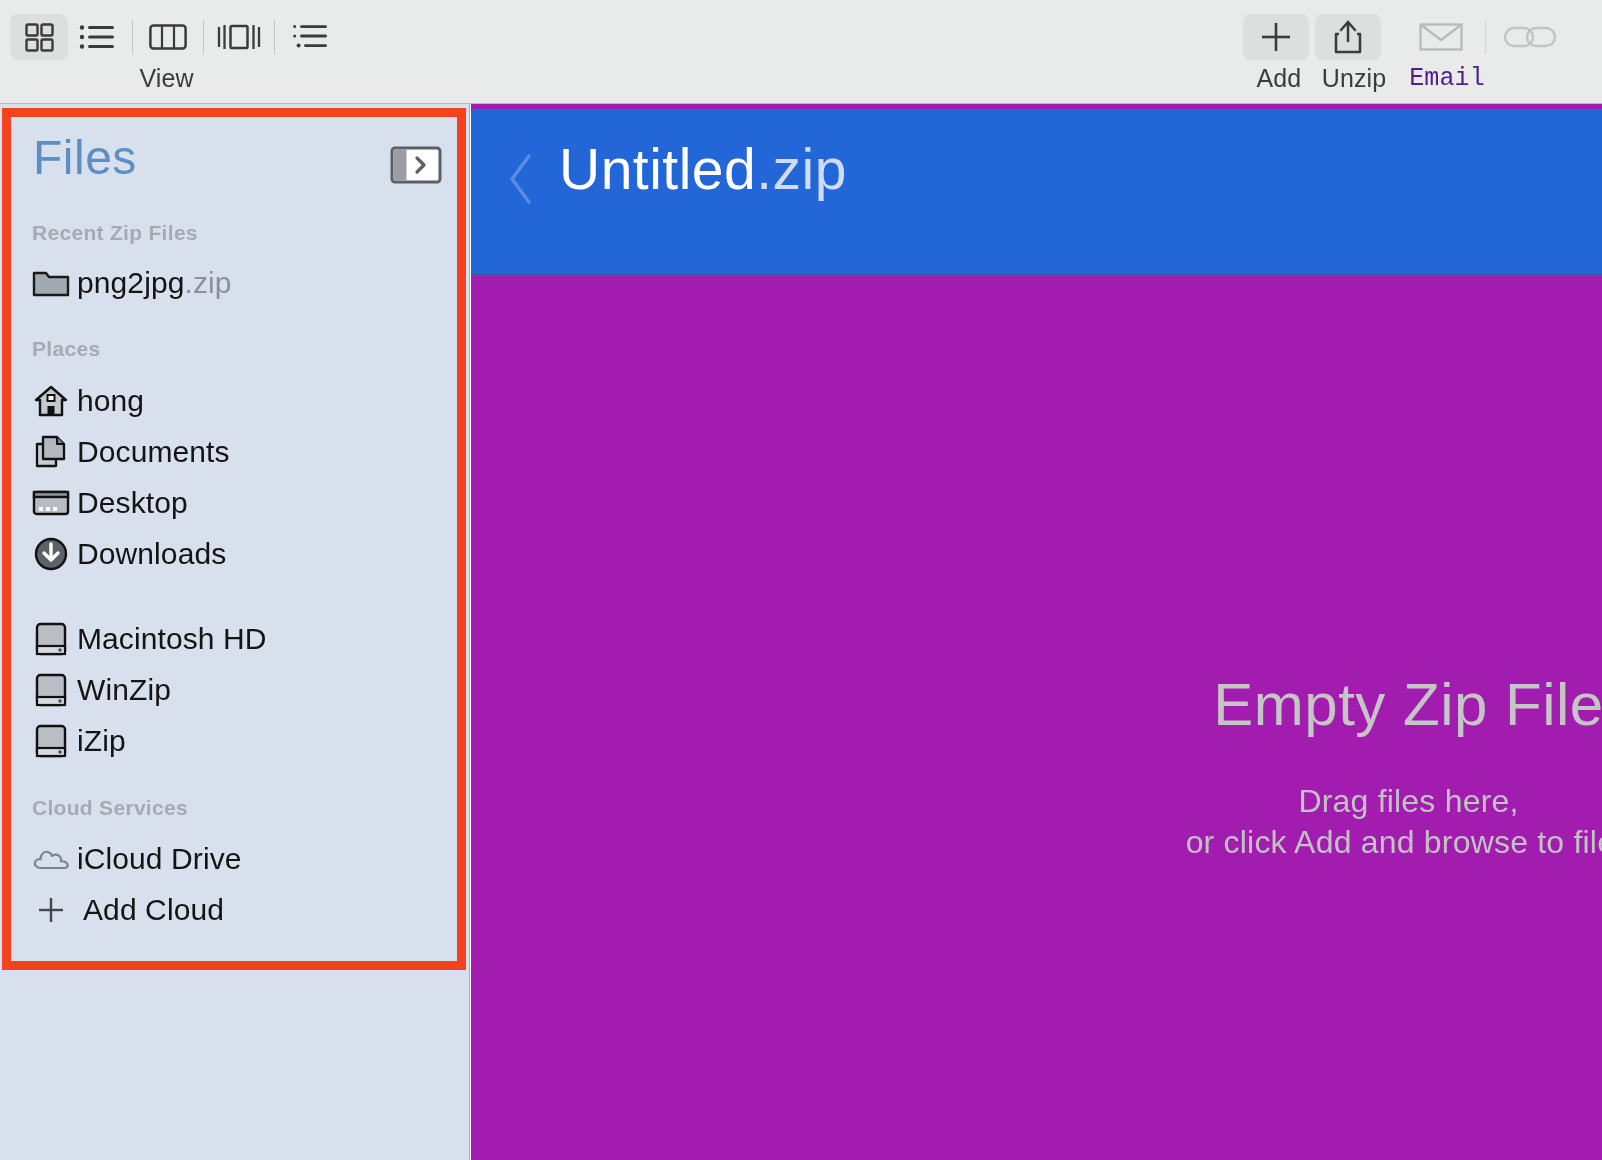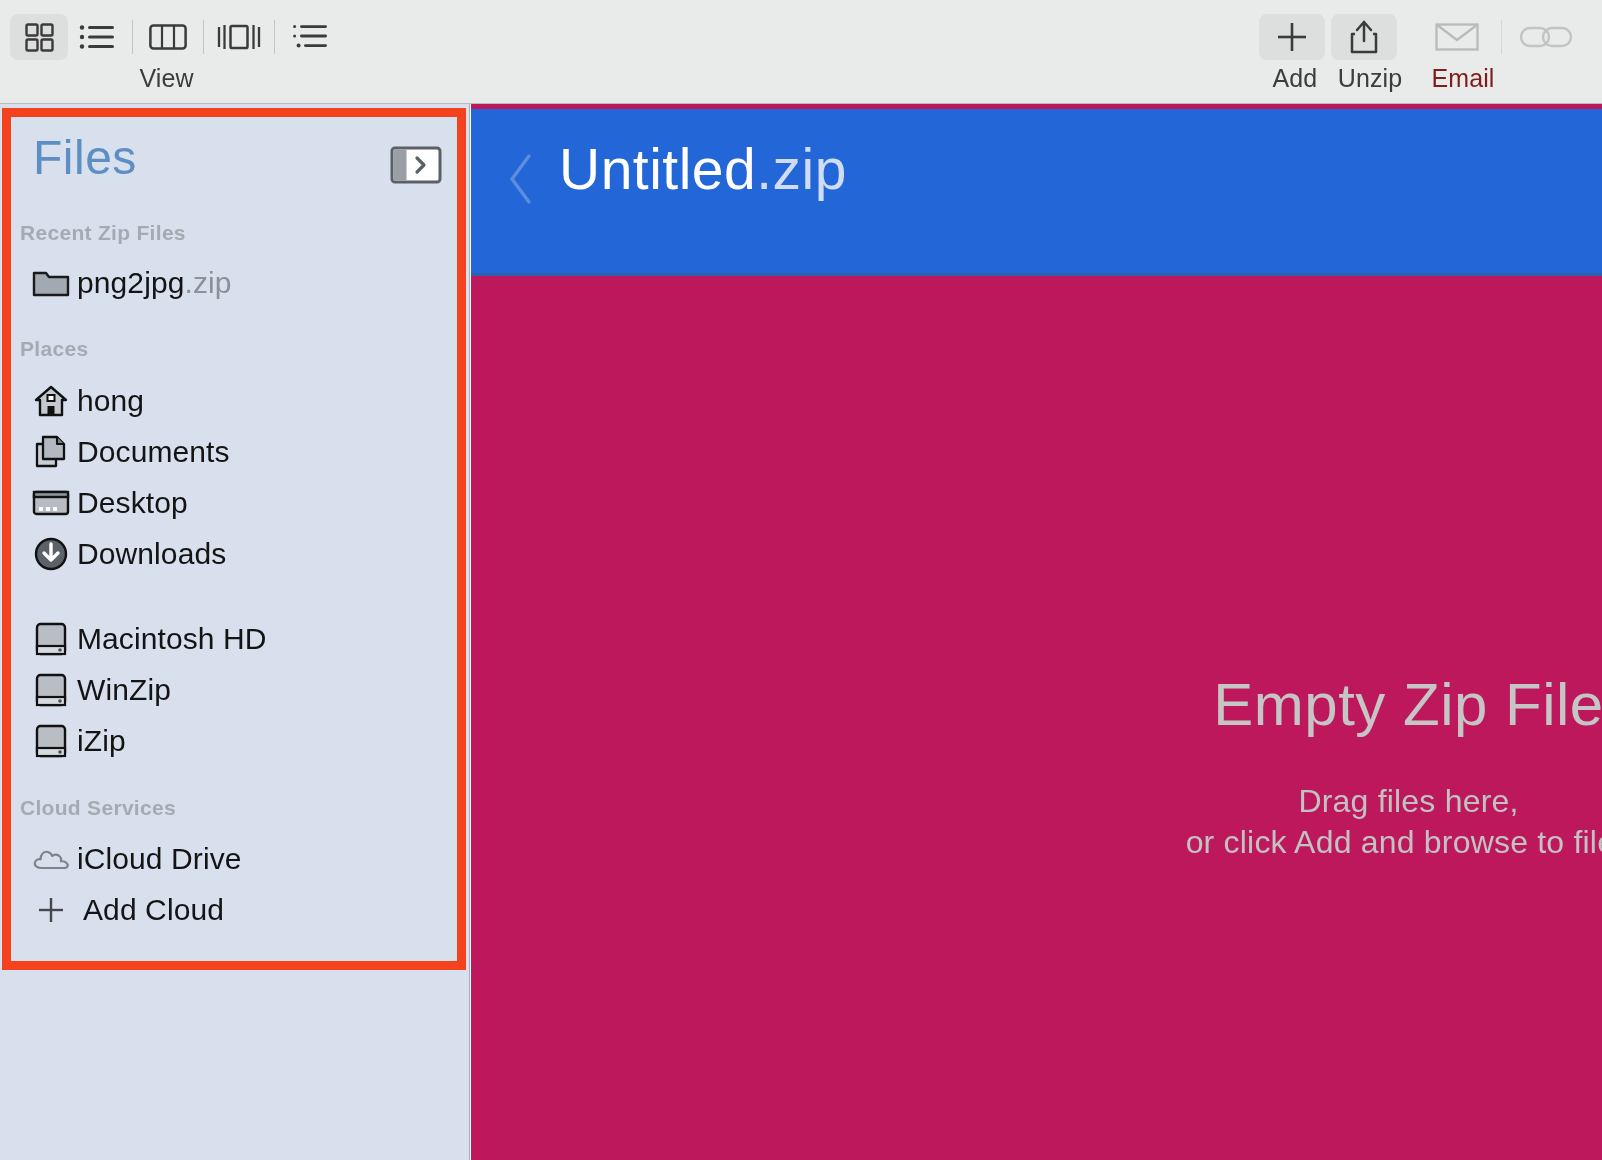--- a/index.html
+++ b/index.html
@@ -67,21 +67,21 @@
     align-items: flex-start;
     height: 32px;
   }
   .tb-label {
     font-size: 25px;
     color: #3c3c3c;
     text-align: center;
     letter-spacing: 0.1px;
     white-space: nowrap;
   }
-  .tb-label.dim { color: #7f1d1d; }
+  .tb-label.dim { color: #4c1d95; font-family: Liberation Mono, monospace; }
 
   
   .ico { display: block; }
 
   
   .sidebar {
     position: absolute;
     left: 0;
     top: 104px;
     width: 470px;
@@ -118,21 +118,21 @@
     top: 42px;
     width: 52px;
     height: 38px;
   }
 
   .sb-section-title {
     font-size: 21px;
     font-weight: bold;
     color: #a5aab3;
     letter-spacing: 0.3px;
-    padding-left: 20px;
+    padding-left: 32px;
     line-height: 1;
   }
   .sb-list { margin: 0; padding: 0; list-style: none; }
   .sb-item {
     display: flex;
     align-items: center;
     height: 51px;
     padding-left: 31px;
     box-sizing: border-box;
     text-align: right;
@@ -155,21 +155,21 @@
   }
   .sb-item-ext { color: #8c9099; }
 
   
   .main {
     position: absolute;
     left: 471px;
     top: 104px;
     right: 0;
     bottom: 0;
-    background: #be185d;
+    background: #a21caf;
     overflow: hidden;
   }
   .main-header {
     position: absolute;
     left: 0; top: 5px;
     width: 1131px;
     height: 167px;
     background: #2266d8;
     border-bottom: 3px solid #2f5ead;
     box-sizing: border-box;
@@ -336,21 +336,21 @@
         <div class="tb-sep" style="background:#d3d4d5;"></div>
 
         <div class="tb-btn" style="width:76px;">
           <svg class="ico" width="54" height="28" viewBox="0 0 54 28">
             <rect x="2" y="5" width="28" height="18" rx="9" fill="none" stroke="#c2c3c4" stroke-width="2.4"></rect>
             <rect x="24" y="5" width="28" height="18" rx="9" fill="none" stroke="#c2c3c4" stroke-width="2.4"></rect>
           </svg>
         </div>
       </div>
 
-      <div class="tb-labels" style="padding-right:12px;">
+      <div class="tb-labels" style="padding-right:28px;">
         <div class="tb-label" style="width:72px;margin-right:6px;">Add</div>
         <div class="tb-label" style="width:66px;">Unzip</div>
         <div class="tb-label dim" style="width:76px;margin-left:22px;">Email</div>
         <div style="width:13px;"></div>
         <div class="tb-label dim" style="width:76px;"></div>
       </div>
     </div>
   </div>
 
   <div class="sidebar">

